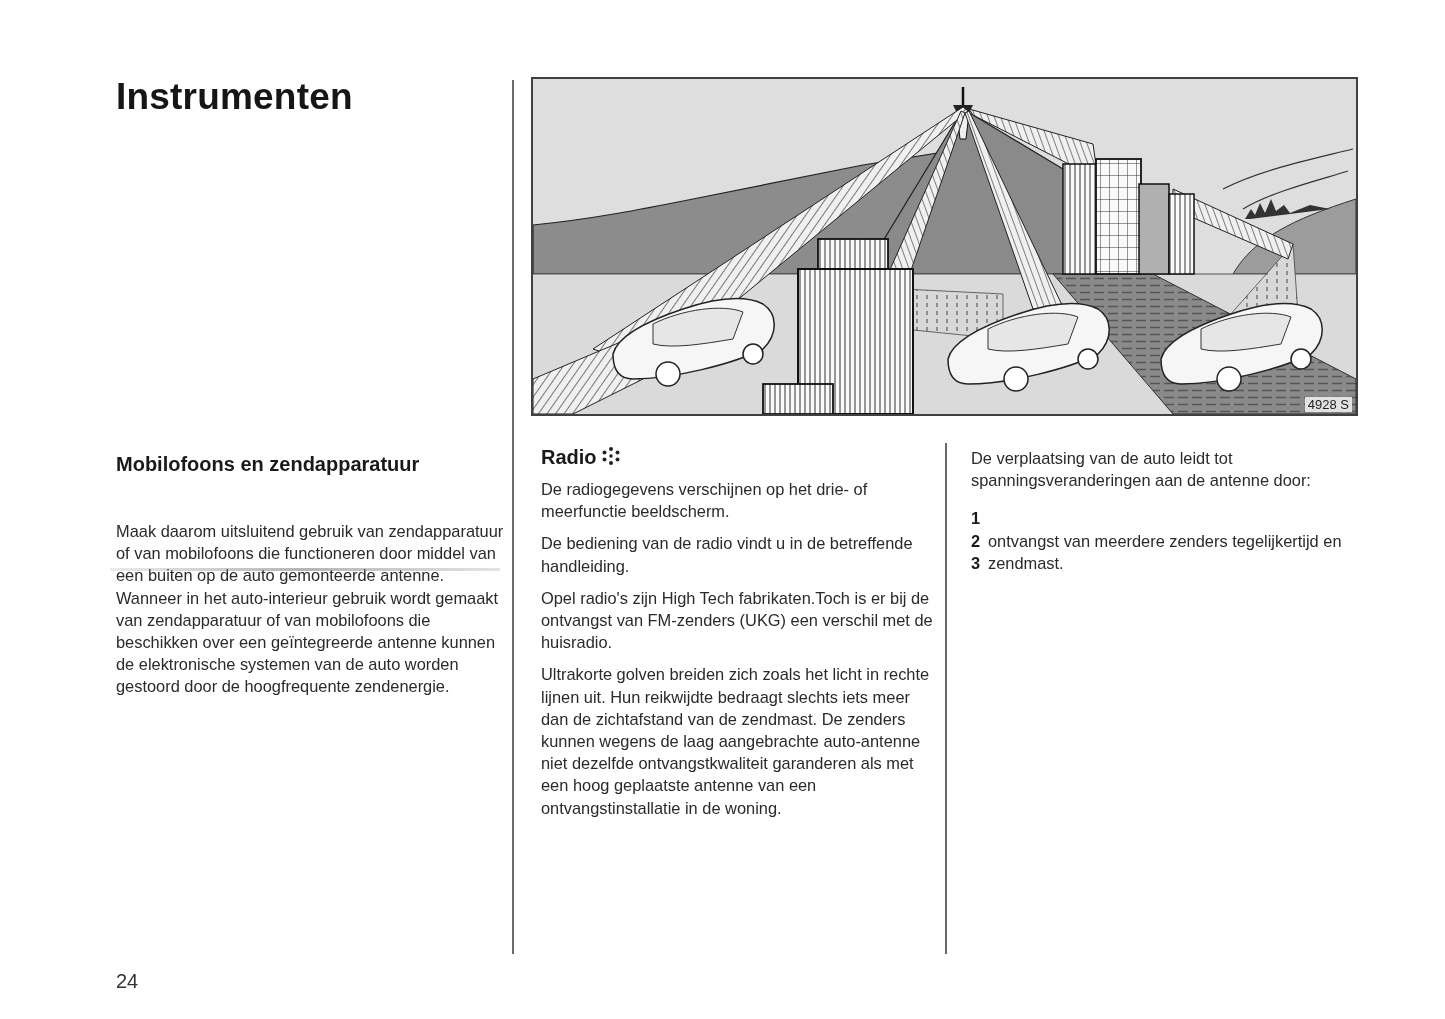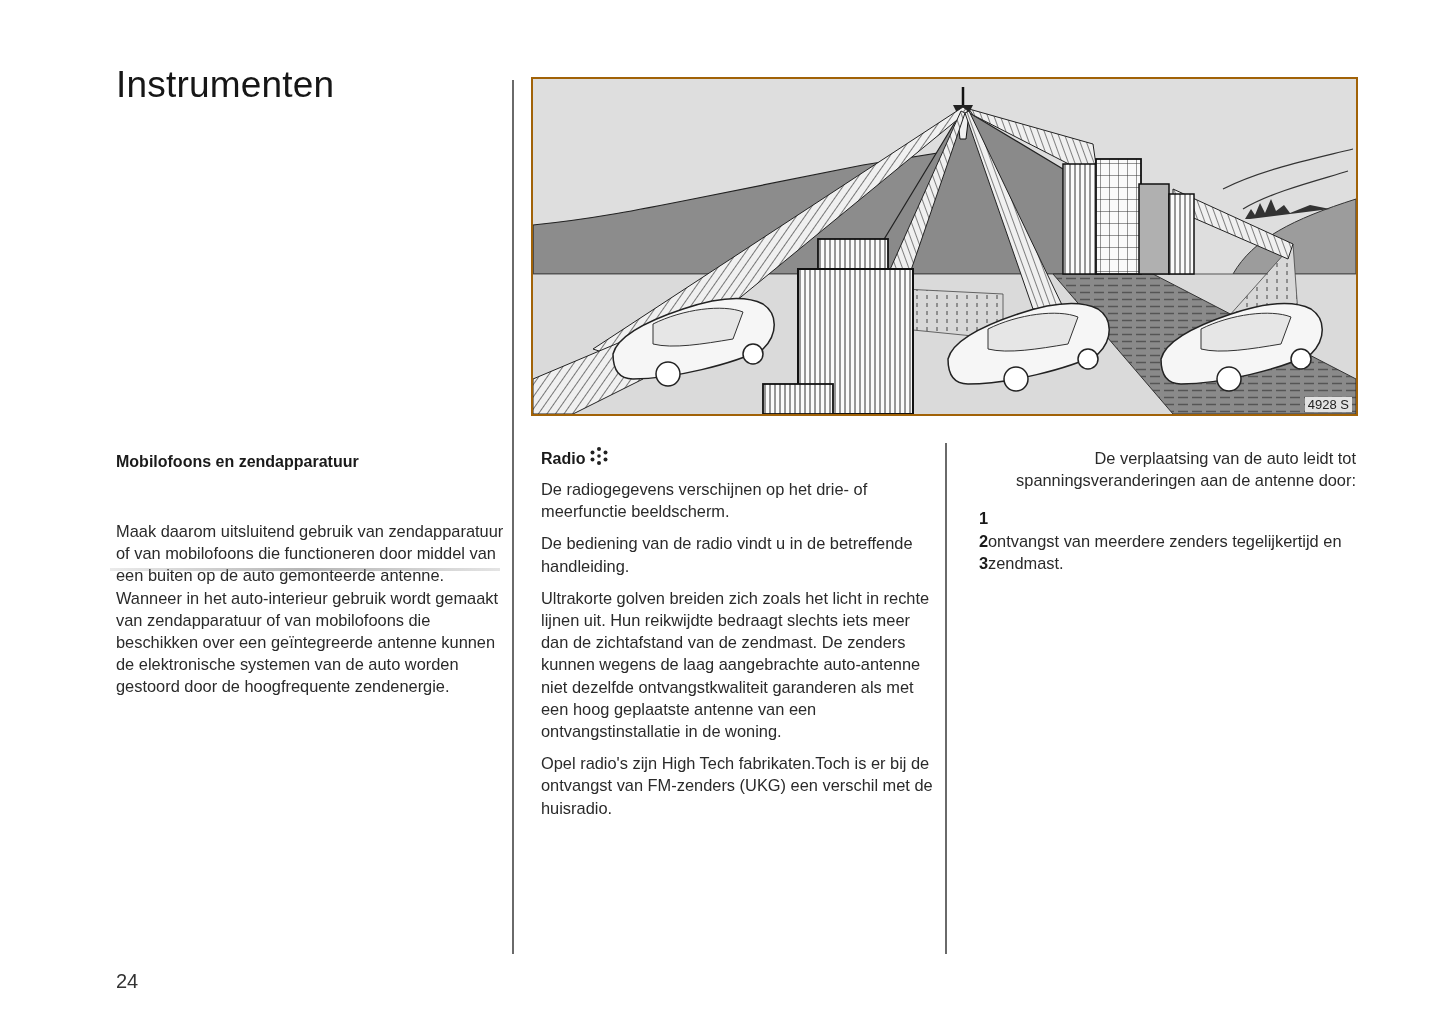--- a/index.html
+++ b/index.html
@@ -1,32 +1,32 @@
 <!DOCTYPE html>
 <html><head>
 <meta charset="utf-8">
 <style>
   html, body { margin: 0; padding: 0; background: #ffffff; }
   body { width: 1445px; height: 1019px; position: relative; overflow: hidden;
          font-family: "Liberation Sans", sans-serif; color: #1e1e1e; }
   .abs { position: absolute; }
-  .title { left: 116px; top: 64px; font-size: 37px; font-weight: normal; letter-spacing: 0.2px; color: #161616; }
-  .h2 { font-size: 16px; font-weight: bold; color: #1a1a1a; }
+  .title { left: 116px; top: 76px; font-size: 37px; font-weight: bold; letter-spacing: 0.2px; color: #161616; }
+  .h2 { font-size: 20px; font-weight: bold; color: #1a1a1a; }
   .body { font-size: 16.4px; line-height: 22.2px; color: #2a2a2a; }
   .body p { margin: 0; }
   .divider { background: #6a6a6a; width: 2px; }
   .col1 { left: 116px; width: 392px; }
   .col2 { left: 541px; width: 392px; }
-  .col3 { left: 971px; width: 385px; text-align: right; }
+  .col3 { left: 971px; width: 385px; }
   .col2 p + p { margin-top: 10px; }
   .numlist { margin: 16px 0 18px 0; padding: 0; list-style: none; }
   .numlist li { display: flex; }
   .numlist .n { font-weight: bold; width: 17px; flex: 0 0 17px; color: #1a1a1a; }
   .radio-icon { display: inline-block; vertical-align: -2px; margin-left: 4px; }
-  .figure { left: 531px; top: 77px; width: 827px; height: 339px; border: 2px solid #a16207; box-sizing: border-box; background: #dcdcdc; overflow: hidden; }
+  .figure { left: 531px; top: 77px; width: 827px; height: 339px; border: 2px solid #404040; box-sizing: border-box; background: #dcdcdc; overflow: hidden; }
   .figure svg { display: block; }
   .fig-code { position: absolute; right: 4px; bottom: 2px; font-size: 13px; color: #222; background: #e2e2e2; padding: 0 3px; }
   .page-number { left: 116px; top: 970px; font-size: 20px; color: #333; }
   .scanline { left: 110px; top: 568px; width: 390px; height: 3px; background: linear-gradient(90deg, rgba(120,120,120,0.15), rgba(120,120,120,0.55), rgba(120,120,120,0.2)); }
 </style>
 </head>
 <body>
 
 <div class="abs title">Instrumenten</div>
 
@@ -144,22 +144,22 @@
           <circle cx="3.5" cy="6.5" r="2"></circle>
           <circle cx="16.5" cy="6.5" r="2"></circle>
           <circle cx="3.5" cy="13.5" r="2"></circle>
           <circle cx="16.5" cy="13.5" r="2"></circle>
         </g>
       </svg></span>
 </div>
 <div class="abs body col2" style="top:478px;">
   <p>De radiogegevens verschijnen op het drie- of meerfunctie beeldscherm.</p>
   <p>De bediening van de radio vindt u in de betreffende handleiding.</p>
+  <p>Opel radio's zijn High Tech fabrikaten.Toch is er bij de ontvangst van FM-zenders (UKG) een verschil met de huisradio.</p>
   <p>Ultrakorte golven breiden zich zoals het licht in rechte lijnen uit. Hun reikwijdte bedraagt slechts iets meer dan de zichtafstand van de zendmast. De zenders kunnen wegens de laag aangebrachte auto-antenne niet dezelfde ontvangstkwaliteit garanderen als met een hoog geplaatste antenne van een ontvangstinstallatie in de woning.</p>
-  <p>Opel radio's zijn High Tech fabrikaten.Toch is er bij de ontvangst van FM-zenders (UKG) een verschil met de huisradio.</p>
 </div>
 
 <div class="abs body col3" style="top:447px;">
   <p>De verplaatsing van de auto leidt tot spanningsveranderingen aan de antenne door:</p>
   <ul class="numlist">
     <li>
         <span class="n">1</span>
       </li>
     <li>
         <span class="n">2</span>

